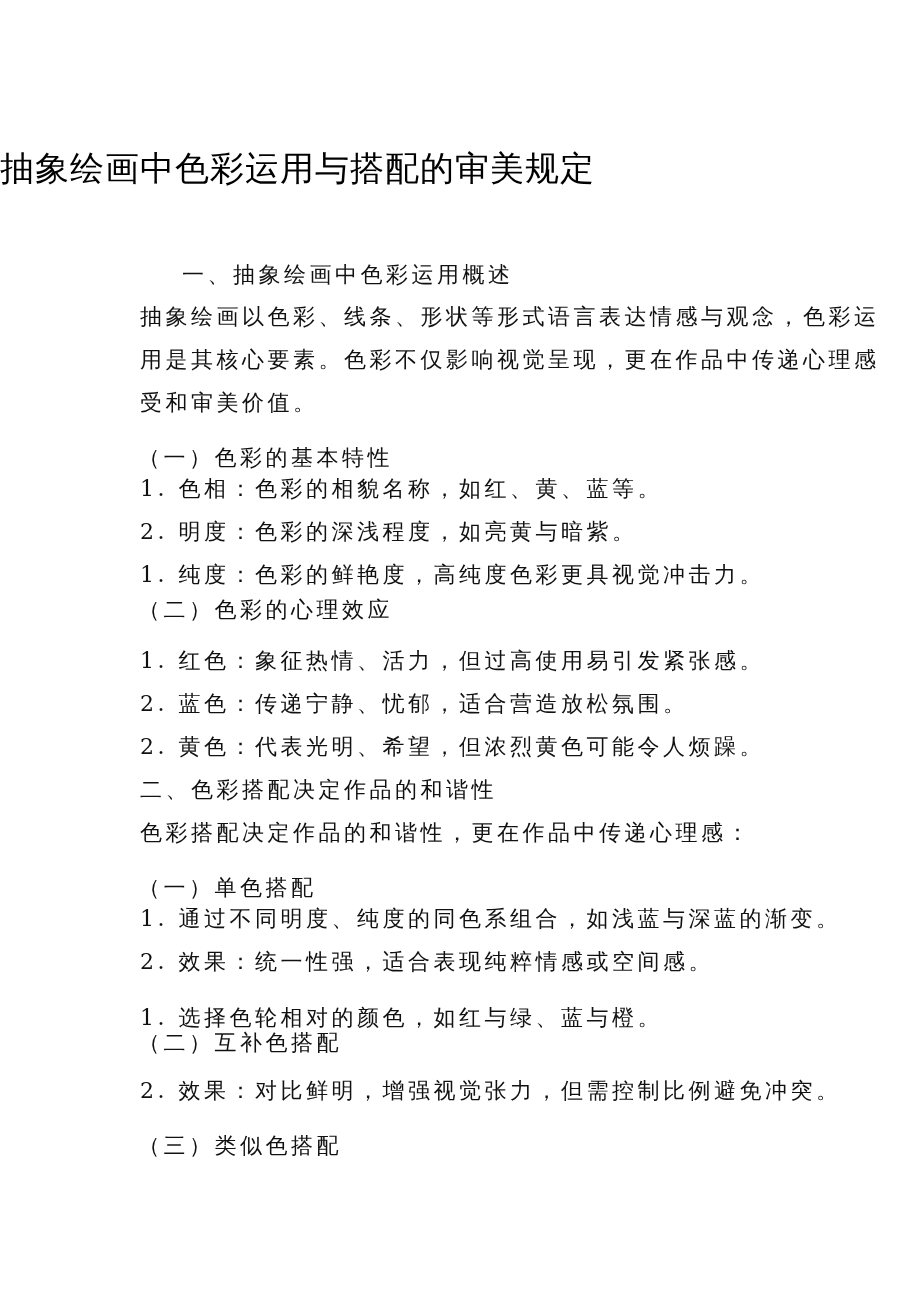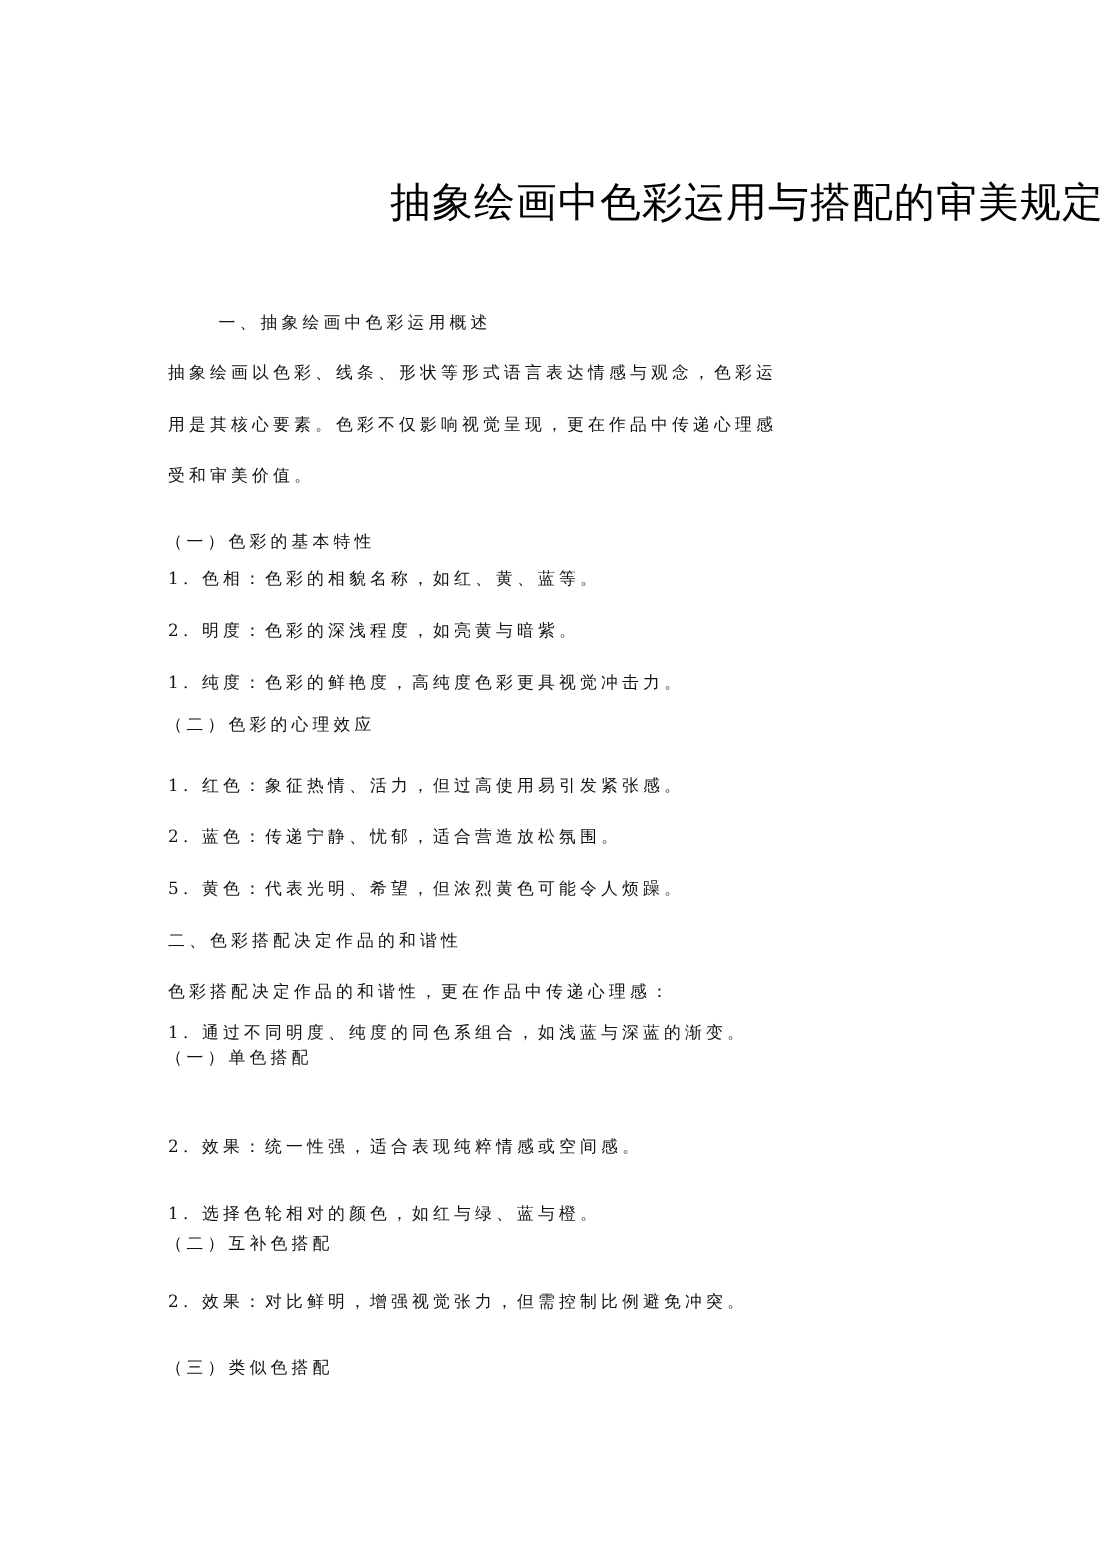--- a/index.html
+++ b/index.html
@@ -1,21 +1,21 @@
 <!DOCTYPE html>
 <html><head>
 <meta charset="utf-8">
 <style>
   html, body { margin:0; padding:0; background:#ffffff; }
   body { width:920px; height:1302px; position:relative; overflow:hidden;
          font-family:"DejaVu Serif", "Liberation Serif", serif; color:#111; }
-  .title { position:absolute; top:146px; left:0; width:920px; text-align:right;
+  .title { position:absolute; top:146px; left:0; width:920px; text-align:left;
            font-family:Liberation Mono, monospace;
            font-size:34px; letter-spacing:1px; color:#000; }
-  .line { position:absolute; left:140px; font-size:14px; letter-spacing:3.5px;
+  .line { position:absolute; left:140px; font-size:22px; letter-spacing:3.5px;
           white-space:nowrap; color:#111; }
   .indent { left:182px; }
   .sub { left:138px;margin-top:12px; }
 </style>
 </head>
 <body>
 
 <div>
   <h1 class="title" style="margin:0;font-weight:normal;">抽象绘画中色彩运用与搭配的审美规定</h1>
 
@@ -23,23 +23,23 @@
   <div class="line" style="top:302px">抽象绘画以色彩、线条、形状等形式语言表达情感与观念，色彩运</div>
   <div class="line" style="top:345px">用是其核心要素。色彩不仅影响视觉呈现，更在作品中传递心理感</div>
   <div class="line" style="top:388px">受和审美价值。</div>
   <div class="line sub" style="top:431px">（一）色彩的基本特性</div>
   <div class="line" style="top:474px">1. 色相：色彩的相貌名称，如红、黄、蓝等。</div>
   <div class="line" style="top:517px">2. 明度：色彩的深浅程度，如亮黄与暗紫。</div>
   <div class="line" style="top:560px">1. 纯度：色彩的鲜艳度，高纯度色彩更具视觉冲击力。</div>
   <div class="line sub" style="top:583px">（二）色彩的心理效应</div>
   <div class="line" style="top:646px">1. 红色：象征热情、活力，但过高使用易引发紧张感。</div>
   <div class="line" style="top:689px">2. 蓝色：传递宁静、忧郁，适合营造放松氛围。</div>
-  <div class="line" style="top:732px">5. 黄色：代表光明、希望，但浓烈黄色可能令人烦躁。</div>
+  <div class="line" style="top:732px">2. 黄色：代表光明、希望，但浓烈黄色可能令人烦躁。</div>
   <div class="line" style="top:775px">二、色彩搭配决定作品的和谐性</div>
   <div class="line" style="top:818px">色彩搭配决定作品的和谐性，更在作品中传递心理感：</div>
   <div class="line sub" style="top:861px">（一）单色搭配</div>
-  <div class="line" style="top:852px">1. 通过不同明度、纯度的同色系组合，如浅蓝与深蓝的渐变。</div>
+  <div class="line" style="top:904px">1. 通过不同明度、纯度的同色系组合，如浅蓝与深蓝的渐变。</div>
   <div class="line" style="top:947px">2. 效果：统一性强，适合表现纯粹情感或空间感。</div>
   <div class="line sub" style="top:1016px">（二）互补色搭配</div>
   <div class="line" style="top:1003px">1. 选择色轮相对的颜色，如红与绿、蓝与橙。</div>
   <div class="line" style="top:1076px">2. 效果：对比鲜明，增强视觉张力，但需控制比例避免冲突。</div>
   <div class="line sub" style="top:1119px">（三）类似色搭配</div>
 </div>
 
 </body></html>

